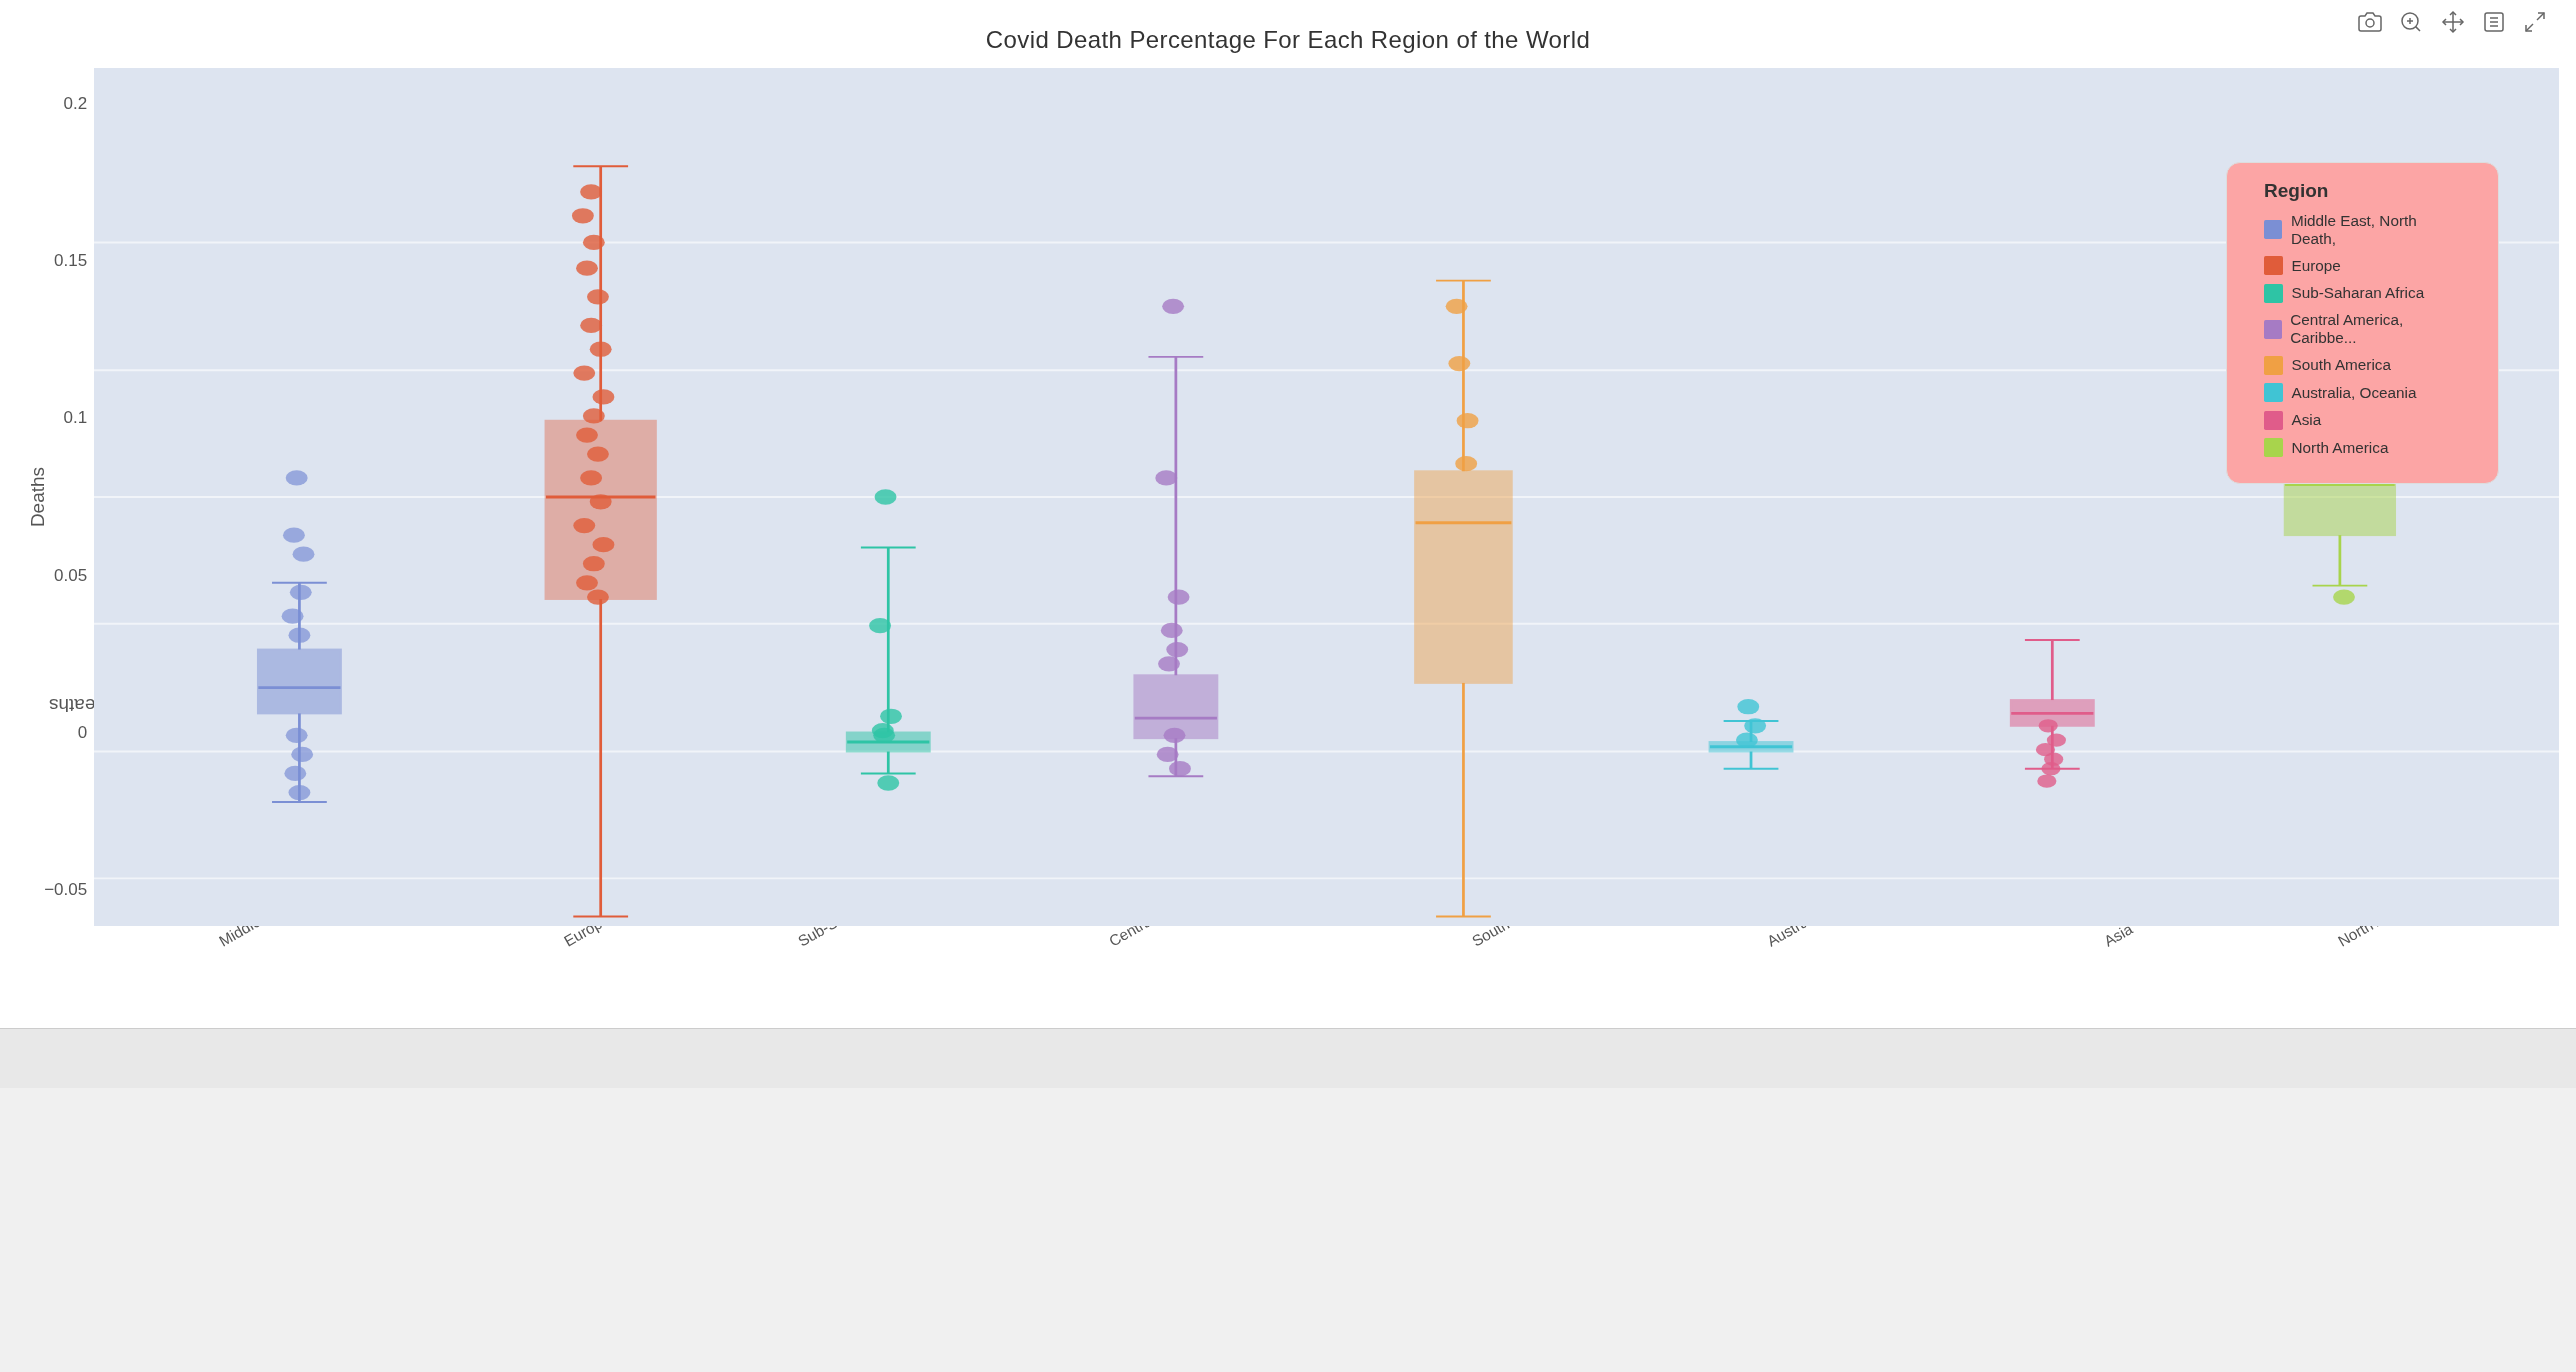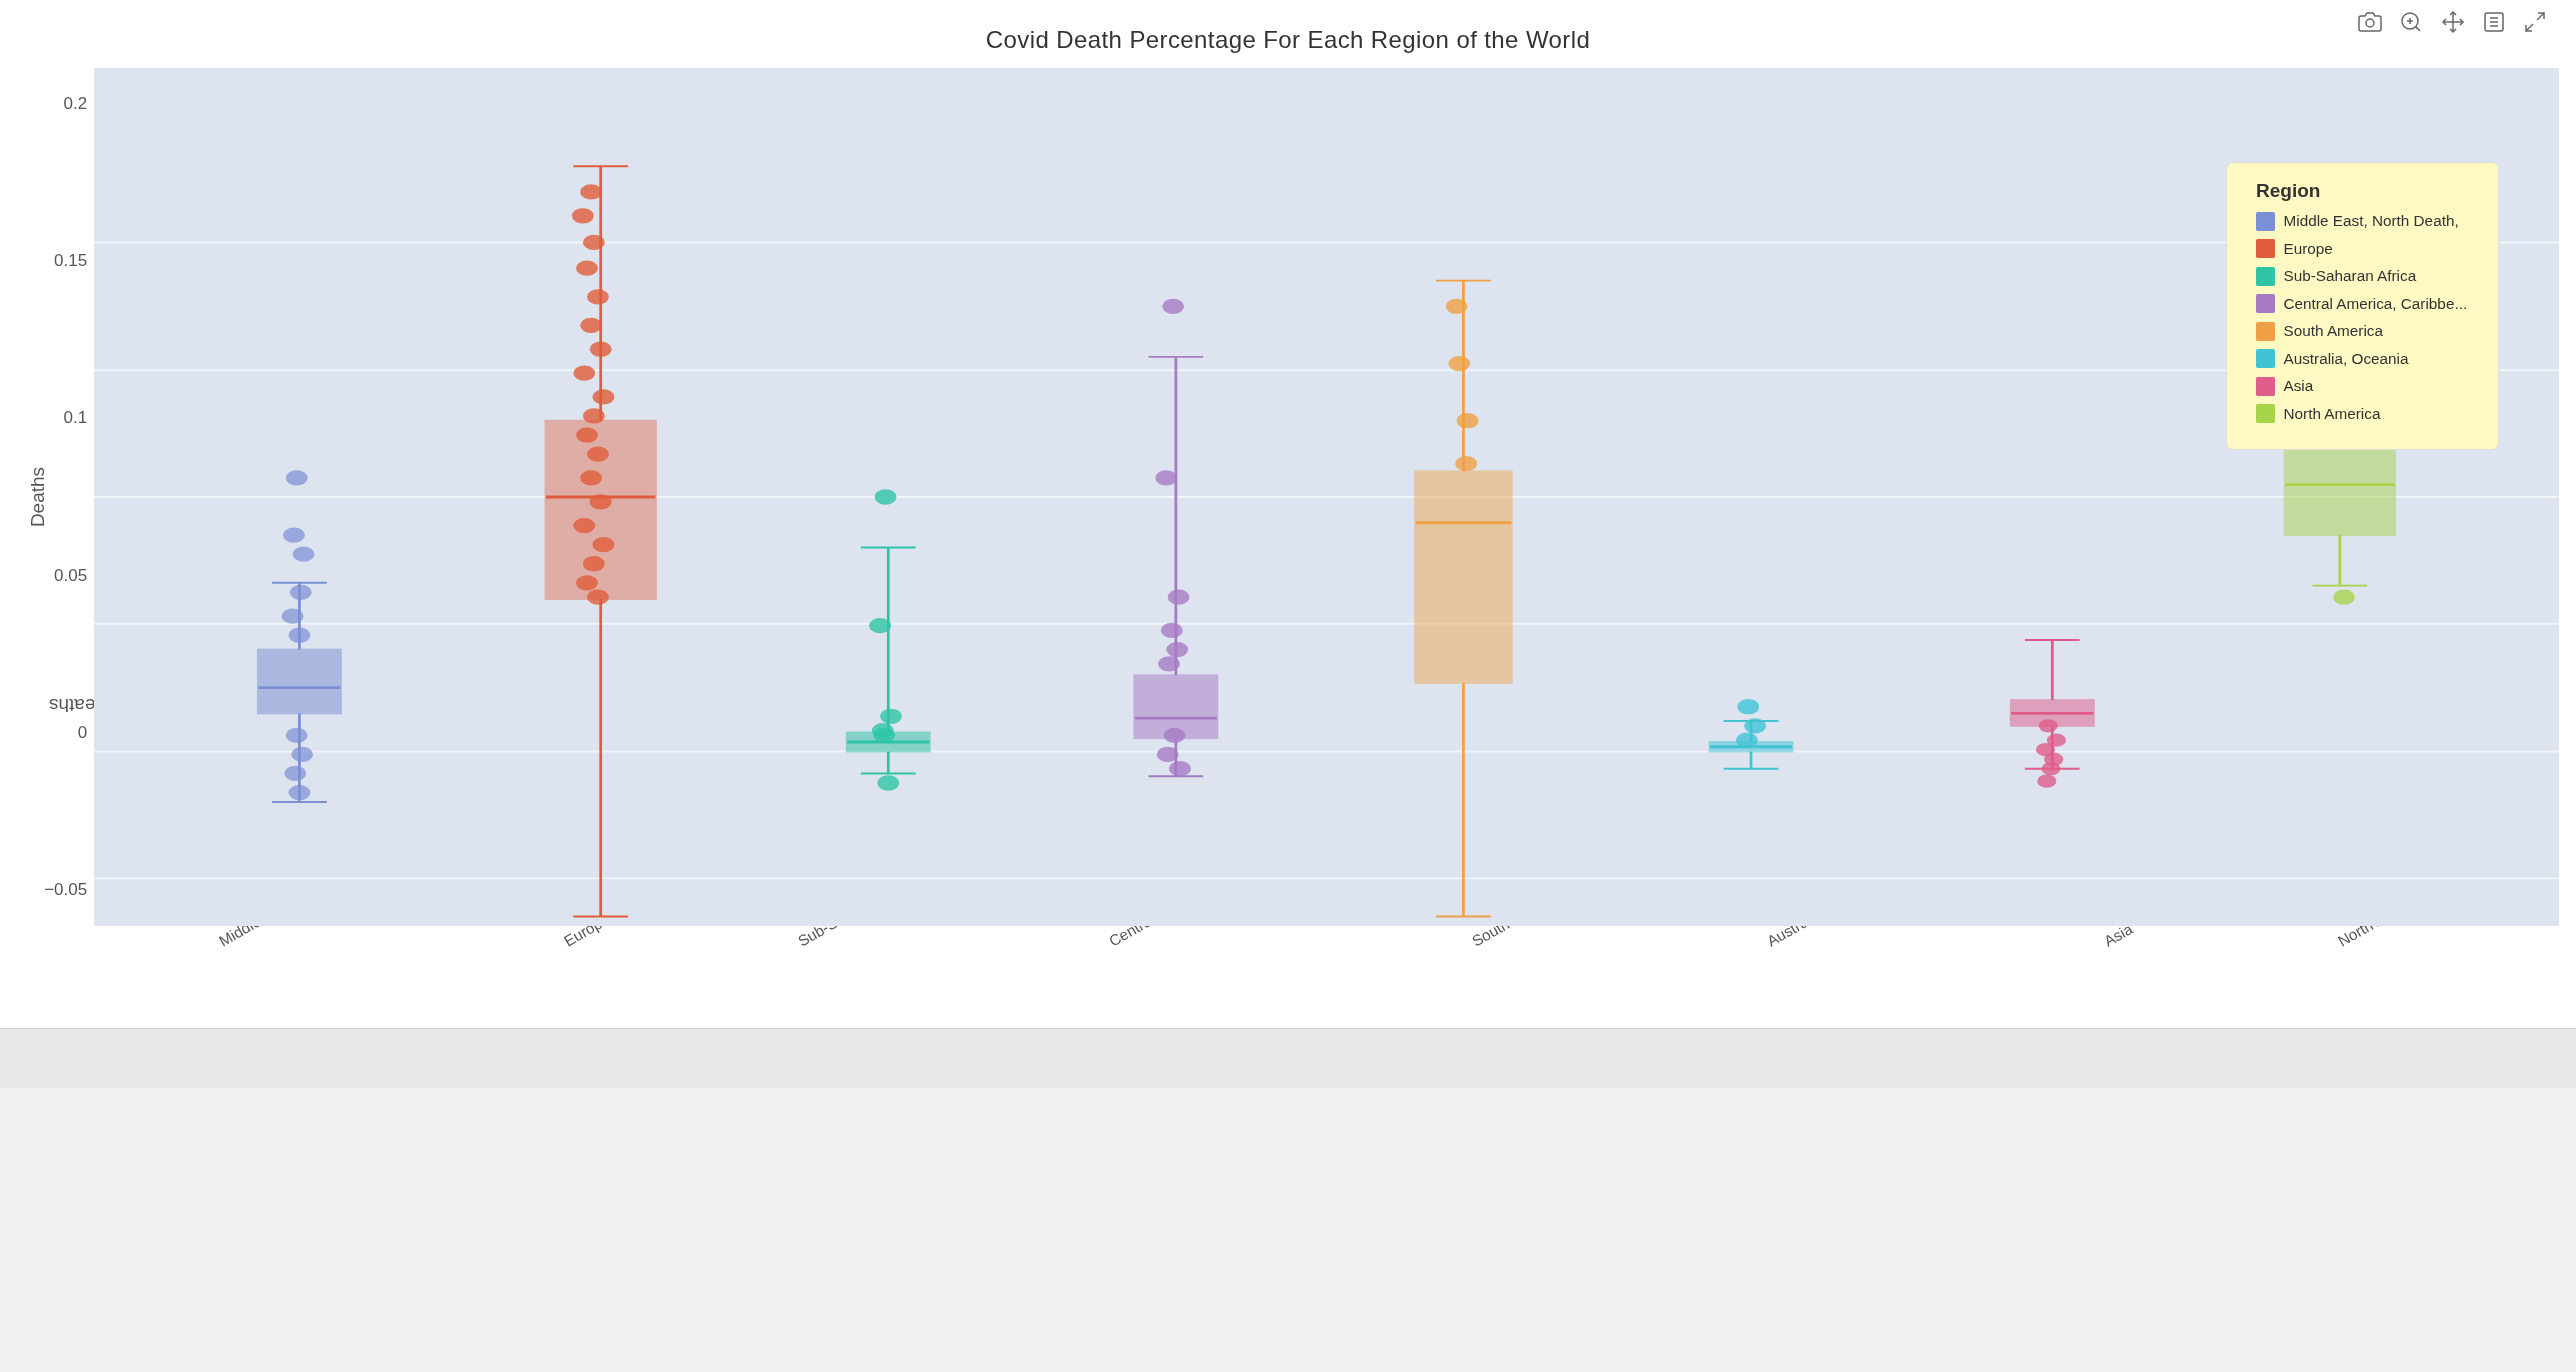--- a/index.html
+++ b/index.html
@@ -43,24 +43,24 @@
       text-align: center;
       margin-bottom: 17px;
       font-weight: normal;
       letter-spacing: 0.4px;
     }
     
     .legend {
       position: absolute;
       right: 34px;
       top: 68px;
-      background: #fef9c3;
+      background: #fca5a5;
       border: 0.9px solid #ddd;
-      padding: 17px 29px;
-      border-radius: 7px;
+      padding: 17px 37px;
+      border-radius: 14px;
     }
     .legend-title {
       font-size: 19px;
       font-weight: bold;
       color: #333;
       margin-bottom: 10.2px;
     }
     .legend-item {
       display: flex;
       align-items: center;

